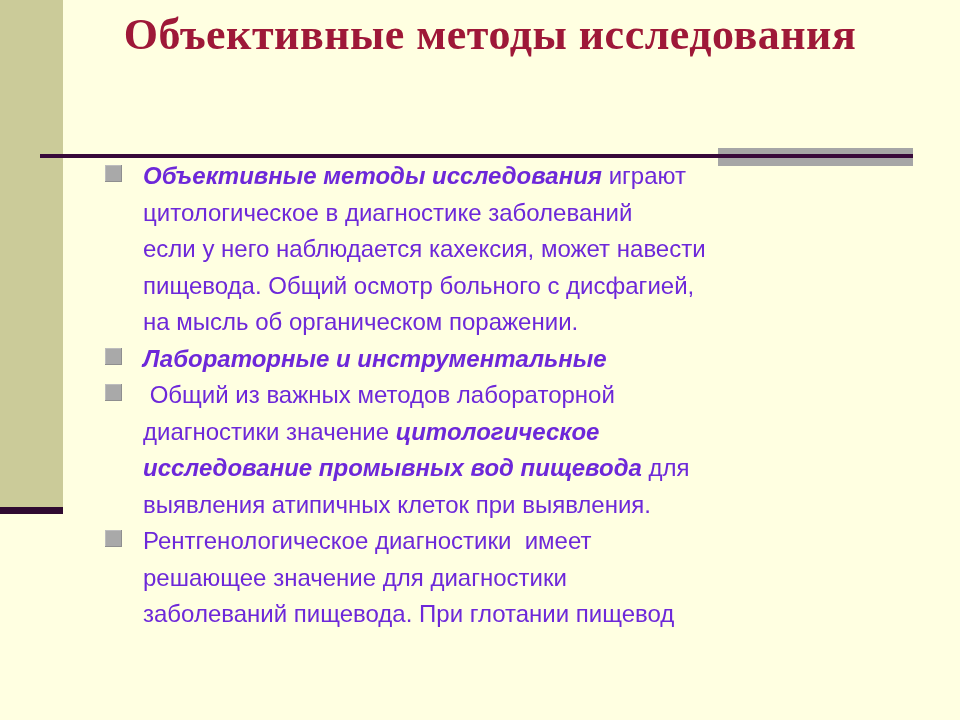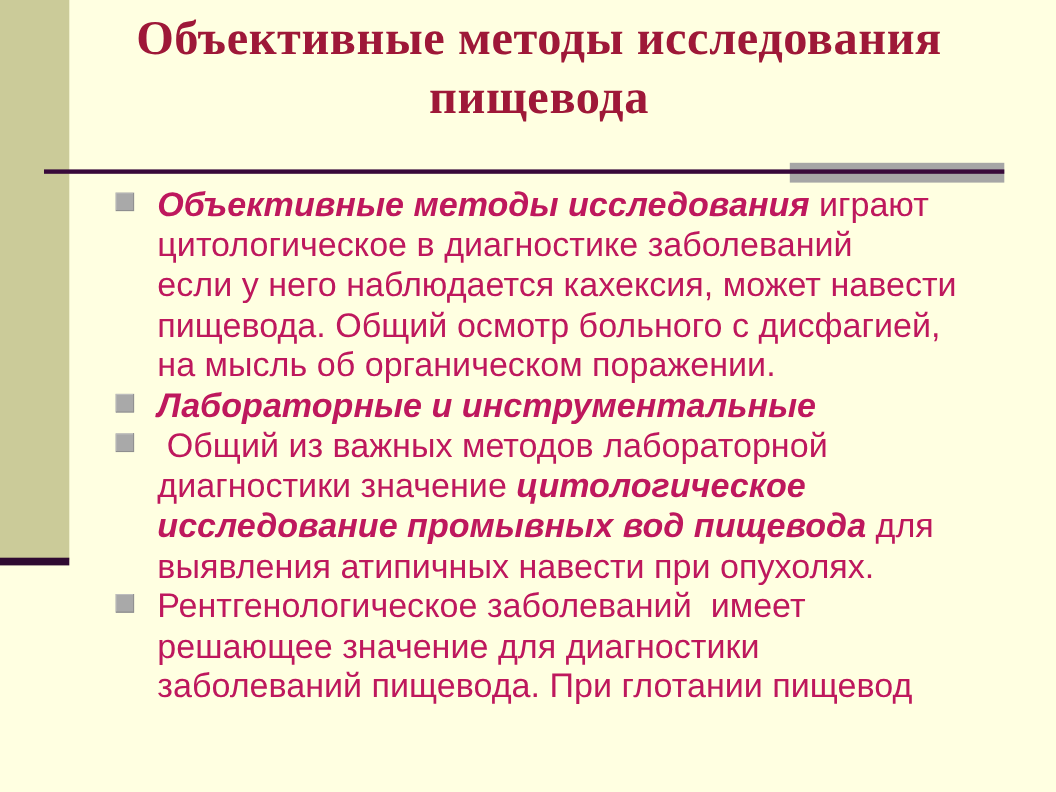--- a/index.html
+++ b/index.html
@@ -38,24 +38,24 @@
     width: 195px; height: 18px;
     background: #A6A6A6;
   }
   .rule {
     position: absolute; left: 40px; top: 154px;
     width: 873px; height: 4px;
     background: #38093A;
   }
   
   .body-list {
-    position: absolute; left: 105px; top: 168px;
+    position: absolute; left: 105px; top: 158px;
     width: 800px;
-    color: #be185d;
-    font-size: 31px;
+    color: #6d28d9;
+    font-size: 24px;
     line-height: 36.5px;
   }
   .para { position: relative; margin: 0; padding: 0 0 0 38px; }
   .bullet {
     position: absolute; left: 0; top: 7px;
     width: 17px; height: 17px;
     background: #A9A9A9;
     box-shadow: inset -1px -1px 0 #8f8f8f, inset 1px 1px 0 #bdbdbd;
   }
   .line { white-space: pre; }
@@ -65,21 +65,20 @@
 </head>
 <body>
 
 <div class="slide">
 
   <div class="band"></div>
   <div class="band-dash"></div>
 
   <h1 class="title">
     <div class="title-line">Объективные методы исследования</div>
-    <div class="title-line">пищевода</div>
   </h1>
 
   <div class="rule-gray"></div>
   <div class="rule"></div>
 
   <div class="body-list">
 
     <div class="para">
       <span class="bullet"></span>
       <div class="ptext">
@@ -97,27 +96,27 @@
         <div class="line"><span class="seg bi">Лабораторные и инструментальные</span></div>
       </div>
     </div>
 
     <div class="para">
       <span class="bullet"></span>
       <div class="ptext">
         <div class="line"><span class="seg"> Общий из важных методов лабораторной</span></div>
         <div class="line"><span class="seg">диагностики значение </span><span class="seg bi">цитологическое</span></div>
         <div class="line"><span class="seg bi">исследование промывных вод пищевода</span><span class="seg"> для</span></div>
-        <div class="line"><span class="seg">выявления атипичных навести при опухолях.</span></div>
+        <div class="line"><span class="seg">выявления атипичных клеток при выявления.</span></div>
       </div>
     </div>
 
     <div class="para">
       <span class="bullet"></span>
       <div class="ptext">
-        <div class="line"><span class="seg">Рентгенологическое заболеваний  имеет</span></div>
+        <div class="line"><span class="seg">Рентгенологическое диагностики  имеет</span></div>
         <div class="line"><span class="seg">решающее значение для диагностики</span></div>
         <div class="line"><span class="seg">заболеваний пищевода. При глотании пищевод</span></div>
       </div>
     </div>
 
   </div>
 </div>
 
 </body></html>

